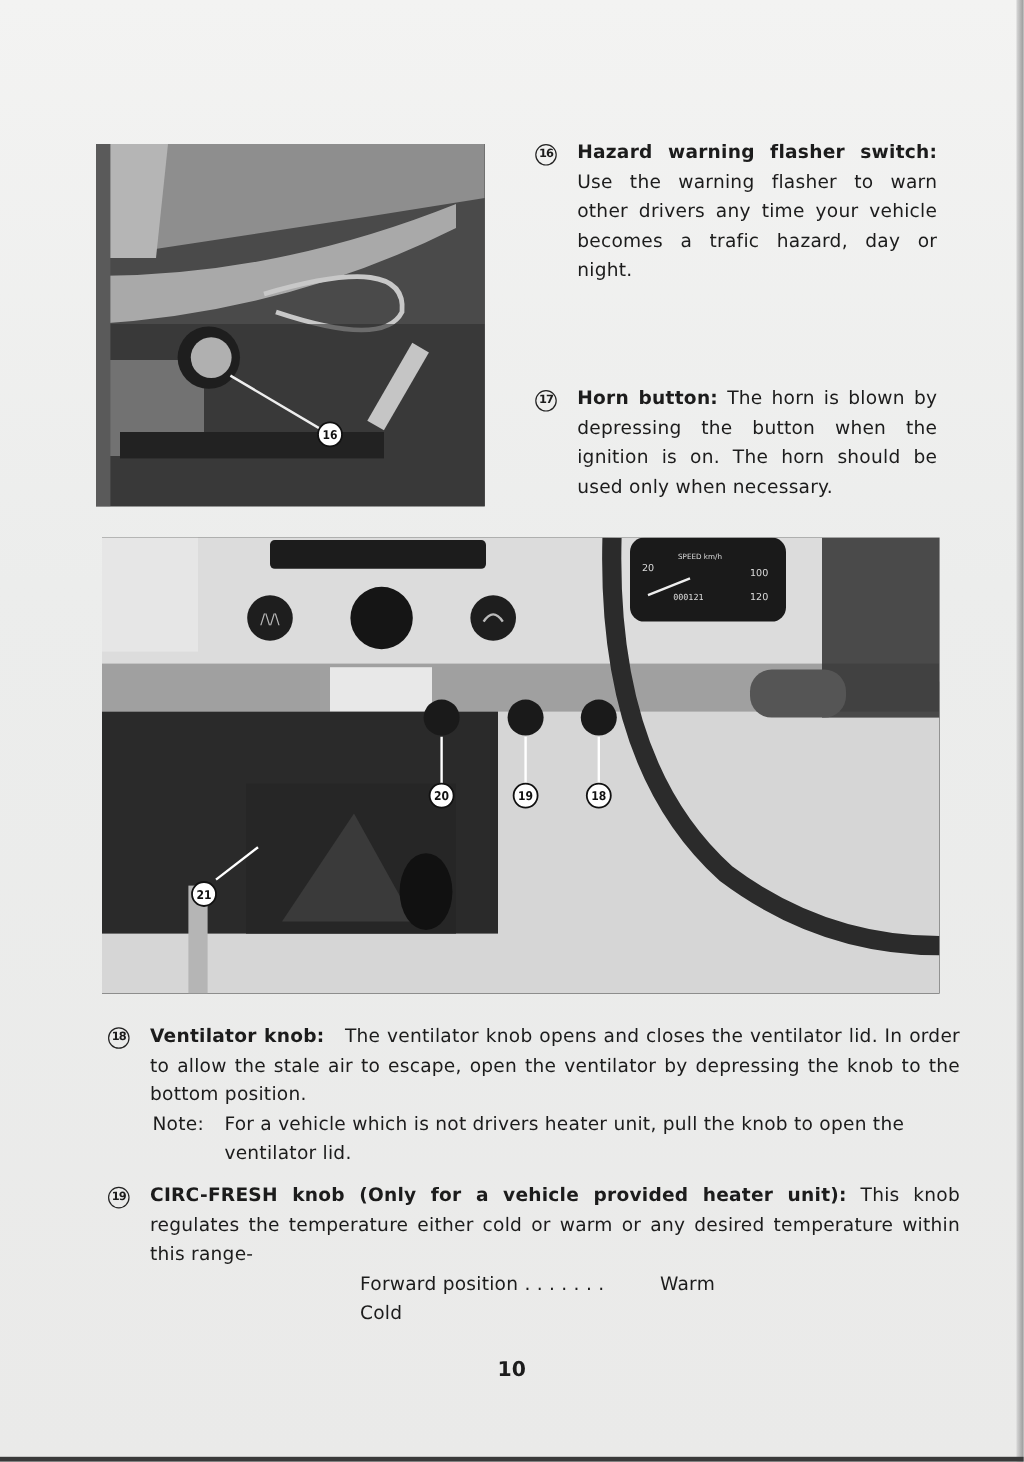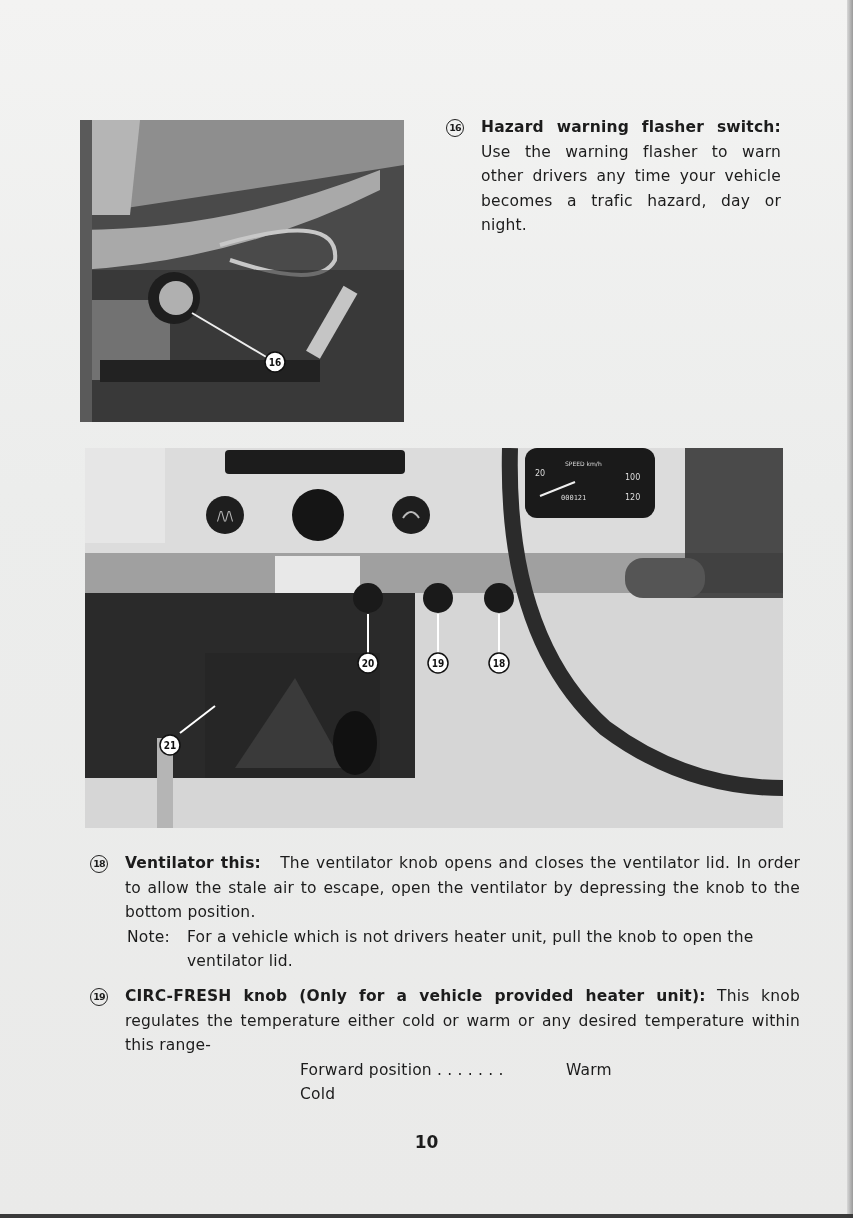--- a/index.html
+++ b/index.html
@@ -32,21 +32,21 @@
     border-radius: 50%; font-size: 9.5px; line-height: 16px; text-align: center;
     vertical-align: 1px; font-weight: bold; margin-right: 14px; letter-spacing: -0.8px;
   }
   .item-row { display: flex; }
   .item-row .num-col { width: 35px; flex: none; }
   .item-row .body-col { flex: 1; text-align: justify; }
   .item-title { font-weight: bold; }
   .note-row { display: flex; padding-left: 37px; font-weight: normal; }
   .note-row .note-label { width: 60px; flex: none; }
   .note-row .note-body { flex: 1; }
-  .range-row { display: flex; padding-left: 210px; gap: 16px; }
+  .range-row { display: flex; padding-left: 210px; }
   .range-row .pos { width: 250px; }
   .page-number { position: absolute; left: 0; width: 853px; top: 1132px; text-align: center; font-size: 17px; font-weight: bold; }
 </style>
 </head>
 <body>
 
 <div class="page">
   <div class="edge-r"></div>
   <div class="edge-b"></div>
 
@@ -75,20 +75,29 @@
   <div class="text-block right-block" style="top:115px;">
     <div class="item-row">
       <div class="num-col"><span class="item-num">16</span></div>
       <div class="body-col">
         <span class="item-title">Hazard warning flasher switch:</span>
         <span>Use the warning flasher to warn other drivers any time your vehicle becomes a trafic hazard, day or night.</span>
       </div>
     </div>
   </div>
 
+  <div class="text-block right-block" style="top:320px;">
+    <div class="item-row">
+      <div class="num-col"><span class="item-num">17</span></div>
+      <div class="body-col">
+        <span class="item-title">Horn button:</span>
+        <span>The horn is blown by depressing the button when the ignition is on. The horn should be used only when necessary.</span>
+      </div>
+    </div>
+  </div>
 
   <div class="photo photo2">
     <svg viewBox="0 0 698 380" preserveAspectRatio="none">
       <rect x="0" y="0" width="698" height="380" fill="#d6d6d6"></rect>
       <rect x="0" y="0" width="698" height="120" fill="#dcdcdc"></rect>
       <rect x="0" y="0" width="80" height="95" fill="#e6e6e6"></rect>
       <rect x="140" y="2" width="180" height="24" rx="4" fill="#1c1c1c"></rect>
       <circle cx="140" cy="67" r="19" fill="#1e1e1e"></circle>
       <text x="140" y="72" text-anchor="middle" font-size="12" fill="#bbb" font-family="DejaVu Sans, sans-serif">/\/\</text>
       <circle cx="233" cy="67" r="26" fill="#151515"></circle>
@@ -140,21 +149,21 @@
         <circle cx="85" cy="297" r="10" fill="#fff" stroke="#111" stroke-width="1.5"></circle>
         <text x="85" y="301" text-anchor="middle" class="callout-num" fill="#111">21</text>
       </g>
     </svg>
   </div>
 
   <div class="text-block full-block" style="top:851px;">
     <div class="item-row">
       <div class="num-col"><span class="item-num">18</span></div>
       <div class="body-col">
-        <span class="item-title">Ventilator this:</span>
+        <span class="item-title">Ventilator knob:</span>
         &nbsp;&nbsp;<span>The ventilator knob opens and closes the ventilator lid. In order to allow the stale air to escape, open the ventilator by depressing the knob to the bottom position.</span>
       </div>
     </div>
     <div class="note-row">
       <span class="note-label">Note:</span>
       <span class="note-body">For a vehicle which is not drivers heater unit, pull the knob to open the ventilator lid.</span>
     </div>
   </div>
 
   <div class="text-block full-block" style="top:984px;">

